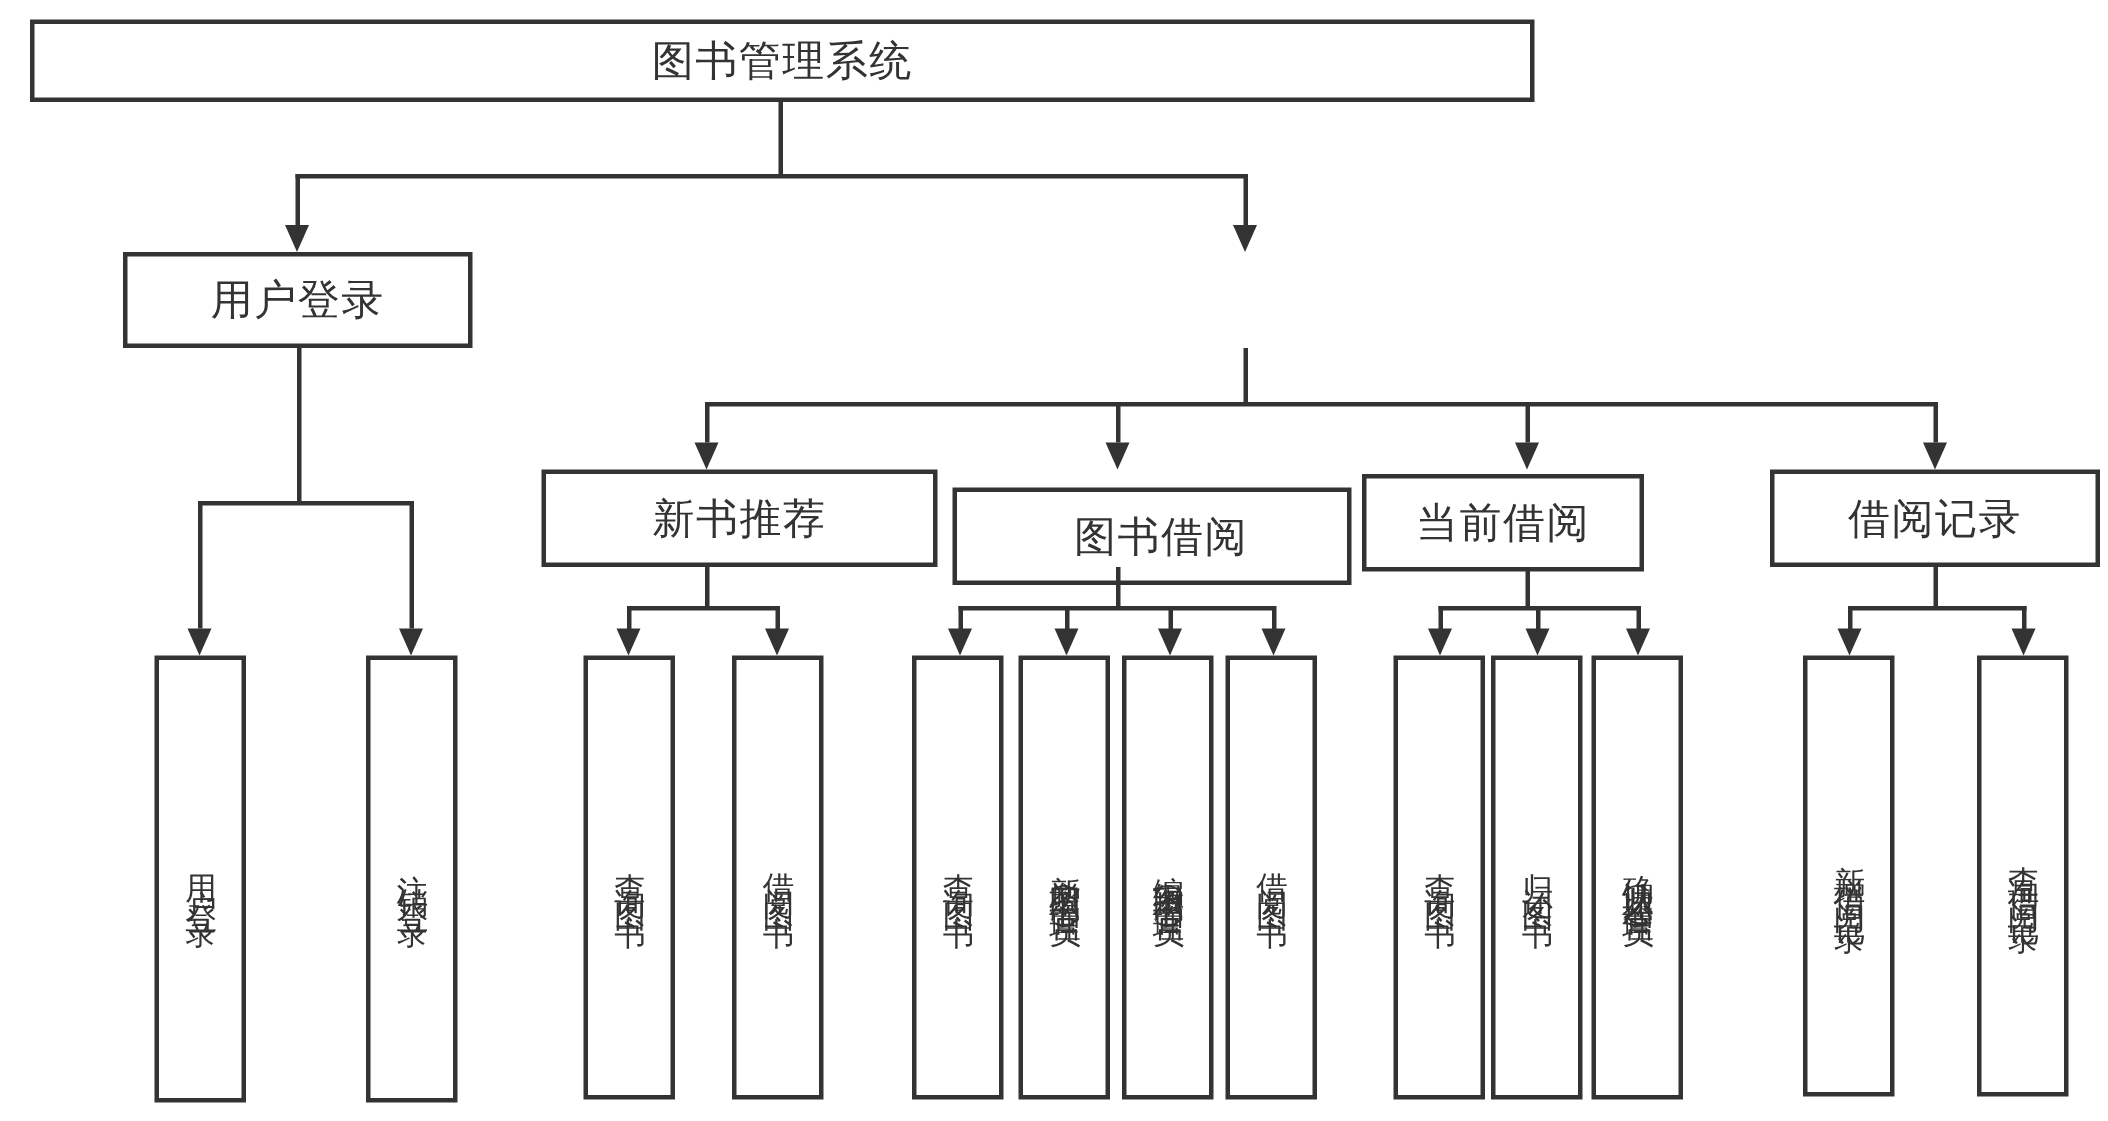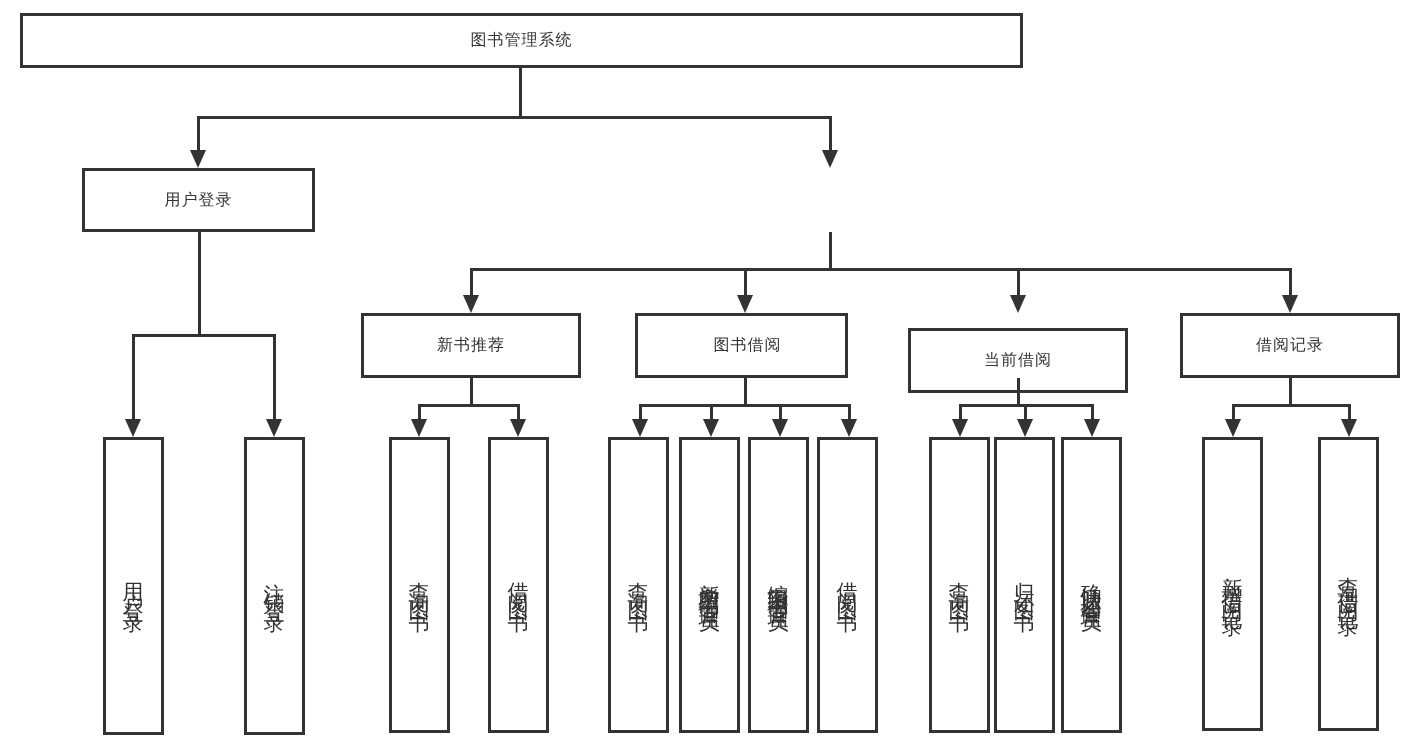--- a/index.html
+++ b/index.html
@@ -15,21 +15,21 @@
     background:var(--bg);
     overflow:hidden;
   }
   .box{
     position:absolute;
     box-sizing:border-box;
     border:3px solid var(--line);
     background:#fff;
     display:flex;align-items:center;justify-content:center;
     color:var(--text);
-    font-size:16px;
+    font-size:28px;
     letter-spacing:1px;
     white-space:nowrap;
   }
   .vbox{
     position:absolute;
     box-sizing:border-box;
     border:3px solid var(--line);
     background:#fff;
     display:flex;align-items:center;justify-content:center;
     color:var(--text);
@@ -90,27 +90,27 @@
   <div class="hline" style="left:470px;top:268px;width:822px;"></div>
   <div class="vline" style="left:469.5px;top:268px;height:27px;"></div>
   <div class="tri" style="left:462.5px;top:295px;"></div>
   <div class="vline" style="left:743.5px;top:268px;height:27px;"></div>
   <div class="tri" style="left:736.5px;top:295px;"></div>
   <div class="vline" style="left:1016.5px;top:268px;height:27px;"></div>
   <div class="tri" style="left:1009.5px;top:295px;"></div>
   <div class="vline" style="left:1288.5px;top:268px;height:27px;"></div>
   <div class="tri" style="left:1281.5px;top:295px;"></div>
 
-  <div class="box" style="left:361px;top:313px;width:220px;height:65px;">
+  <div class="box" style="left:361px;top:313px;width:264px;height:65px;">
     <span>新书推荐</span>
   </div>
-  <div class="box" style="left:635px;top:313px;width:213px;height:65px;padding-left:12px;">
+  <div class="box" style="left:635px;top:325px;width:266px;height:65px;padding-left:12px;">
     <span>图书借阅</span>
   </div>
-  <div class="box" style="left:908px;top:328px;width:220px;height:65px;">
+  <div class="box" style="left:908px;top:316px;width:188px;height:65px;">
     <span>当前借阅</span>
   </div>
   <div class="box" style="left:1180px;top:313px;width:220px;height:65px;">
     <span>借阅记录</span>
   </div>
 
   <div class="vline" style="left:469.5px;top:378px;height:28px;"></div>
   <div class="vline" style="left:743.5px;top:378px;height:28px;"></div>
   <div class="vline" style="left:1016.5px;top:378px;height:28px;"></div>
   <div class="vline" style="left:1288.5px;top:378px;height:28px;"></div>

